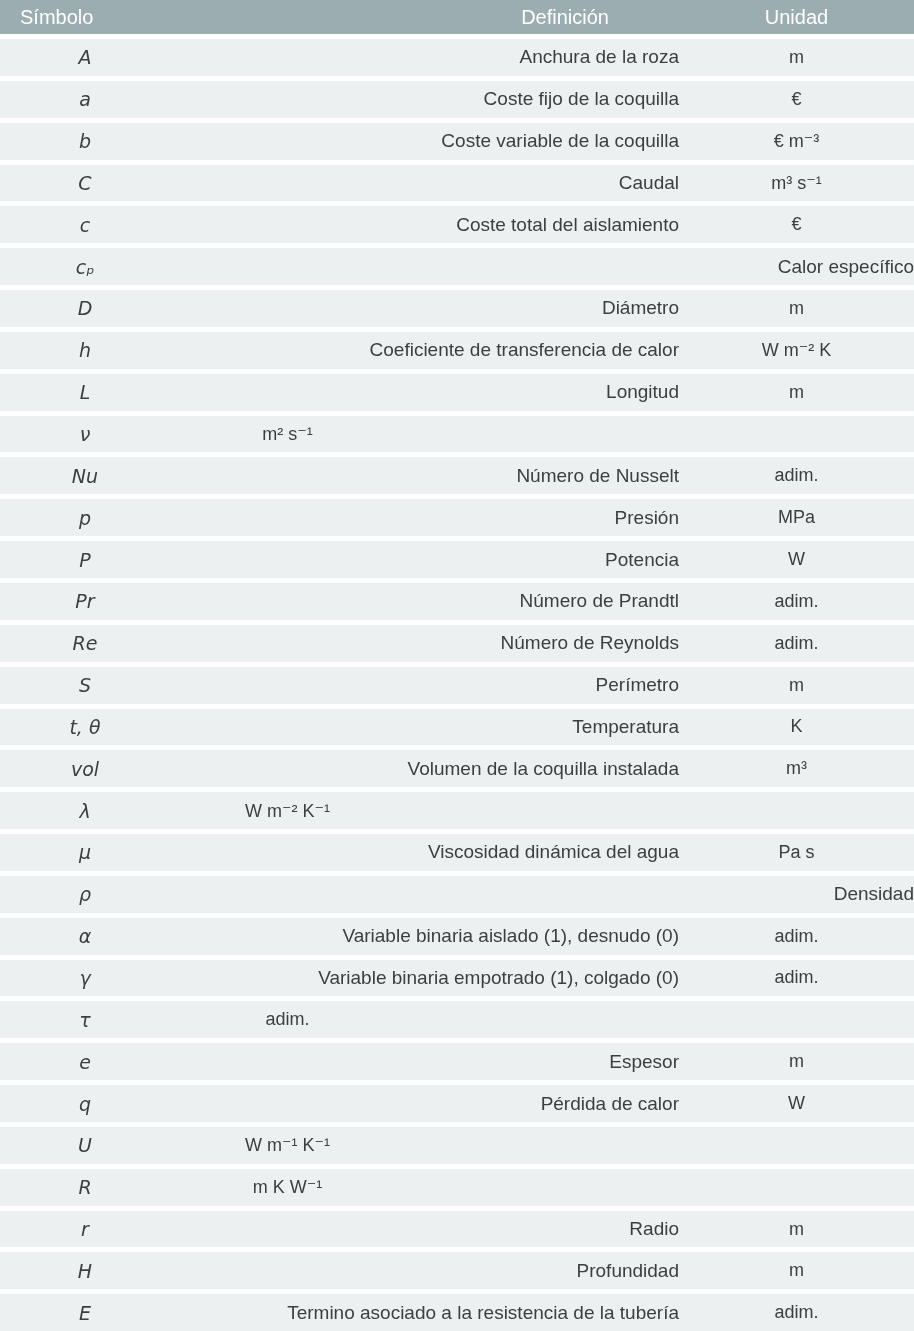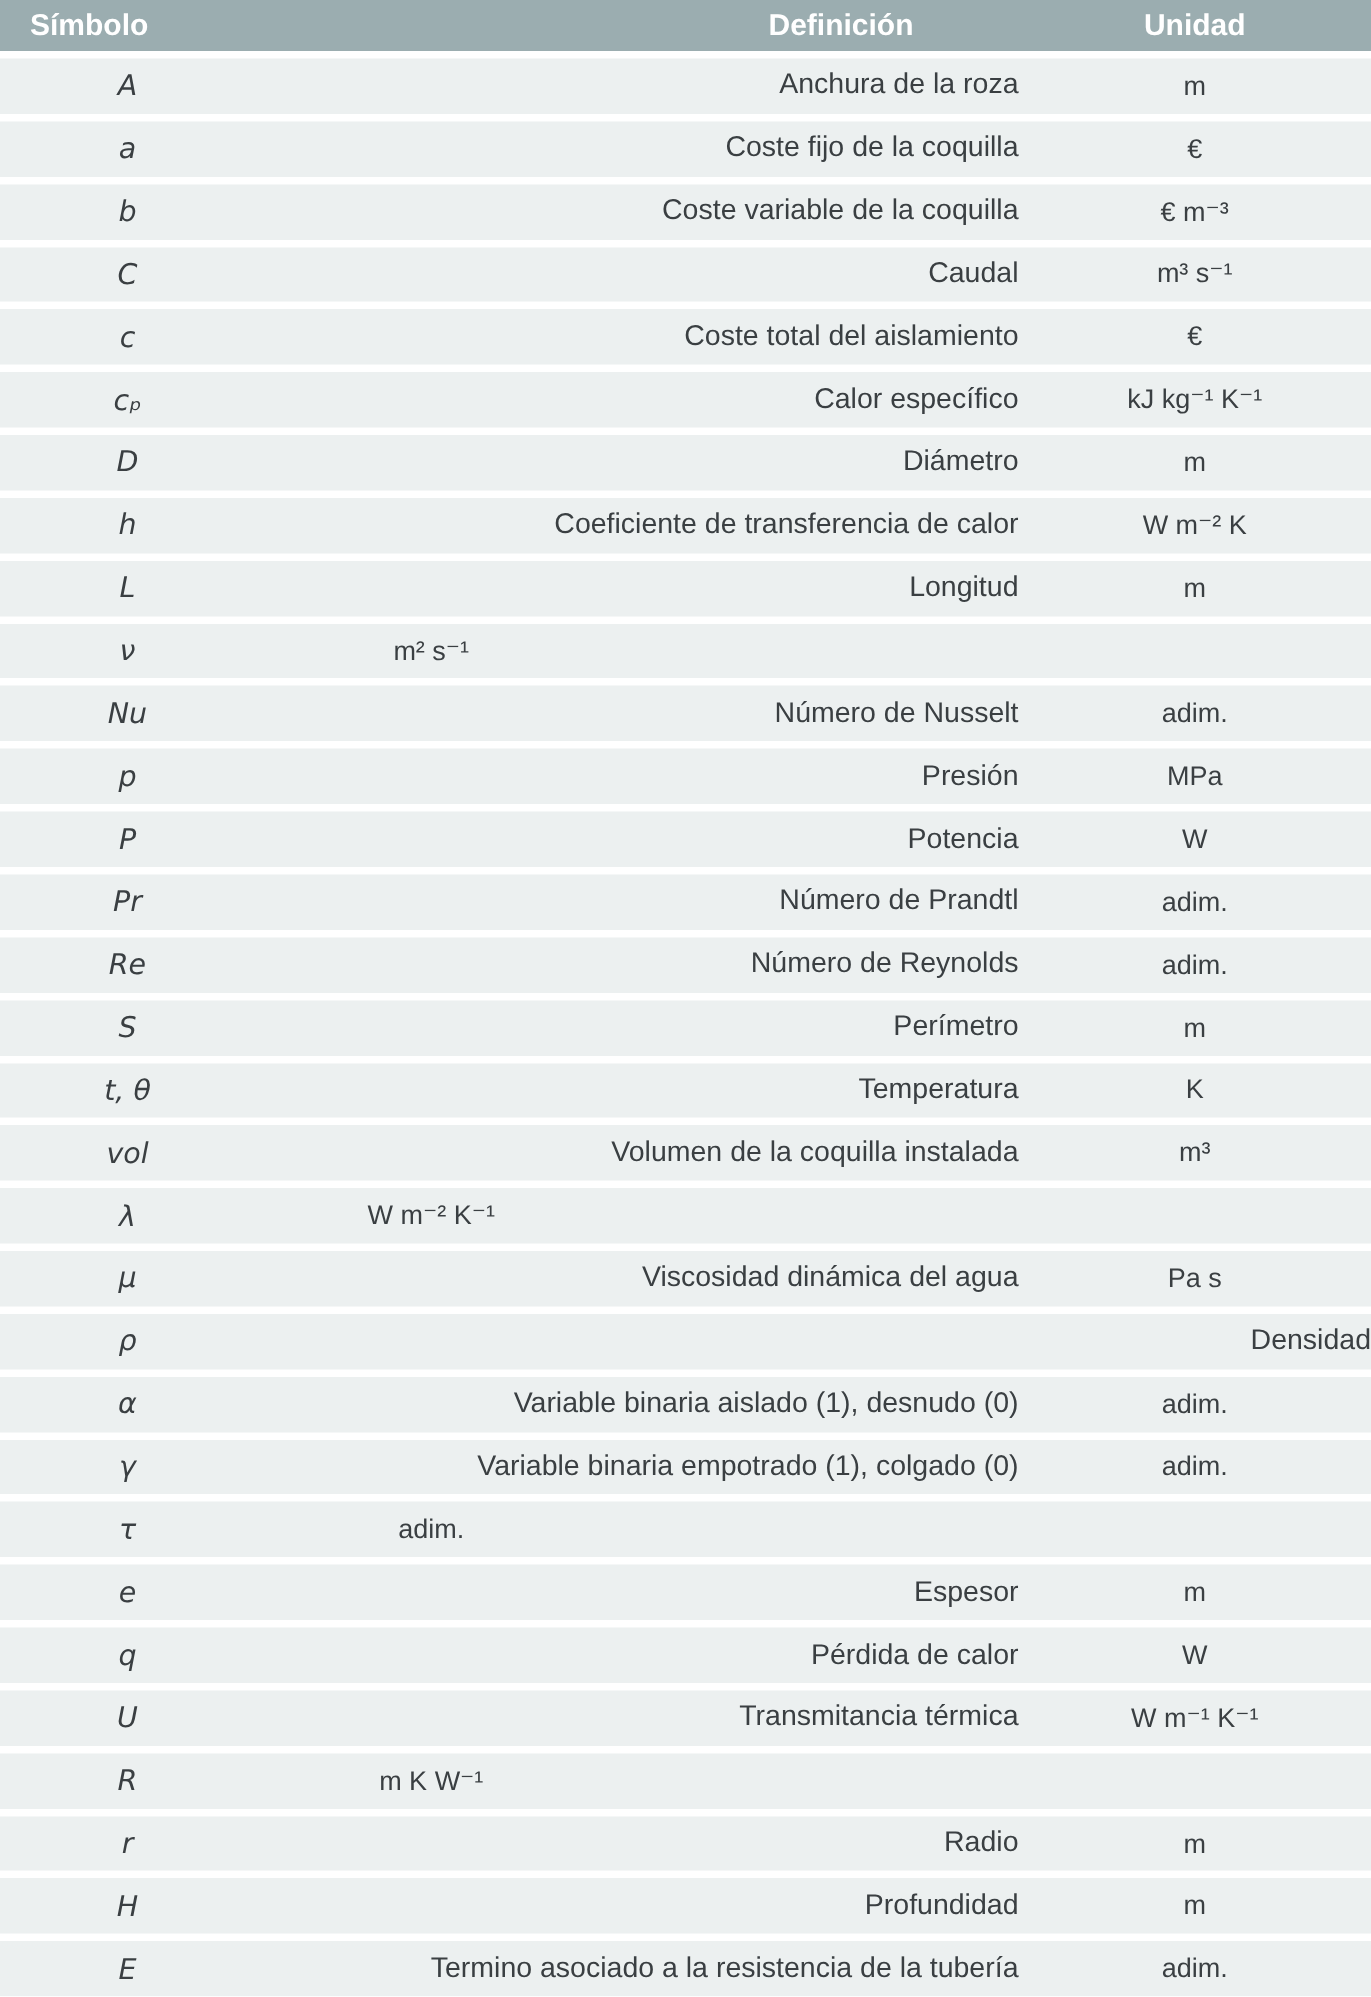--- a/index.html
+++ b/index.html
@@ -15,21 +15,21 @@
     display:flex;flex-direction:column;gap:5px;
     box-sizing:border-box;
     background:#ffffff;
     overflow:hidden;
   }
   .hdr{
     flex:0 0 34px;
     background:var(--header-bg);
     color:var(--header-text);
     display:flex;align-items:center;
-    font-weight:bold;font-size:20px;
+    font-weight:normal;font-size:20px;
   }
   .row{
     flex:1 1 auto;
     background:var(--row-bg);
     display:flex;align-items:center;
     color:var(--body-text);
     font-size:19px;
   }
   .cell{box-sizing:border-box;}
   .c-sym{flex:0 0 170px;text-align:center;}
@@ -76,21 +76,20 @@
 
   <div class="row">
     <div class="cell c-sym">c</div>
     <div class="cell c-def">Coste total del aislamiento</div>
     <div class="cell c-unit">€</div>
   </div>
 
   <div class="row">
     <div class="cell c-sym">cₚ</div>
     <div class="cell c-def">Calor específico</div>
-    <div class="cell c-unit">kJ kg⁻¹ K⁻¹</div>
   </div>
 
   <div class="row">
     <div class="cell c-sym">D</div>
     <div class="cell c-def">Diámetro</div>
     <div class="cell c-unit">m</div>
   </div>
 
   <div class="row">
     <div class="cell c-sym">h</div>
@@ -197,21 +196,20 @@
   </div>
 
   <div class="row">
     <div class="cell c-sym">q</div>
     <div class="cell c-def">Pérdida de calor</div>
     <div class="cell c-unit">W</div>
   </div>
 
   <div class="row">
     <div class="cell c-sym">U</div>
-    <div class="cell c-def">Transmitancia térmica</div>
     <div class="cell c-unit">W m⁻¹ K⁻¹</div>
   </div>
 
   <div class="row">
     <div class="cell c-sym">R</div>
     <div class="cell c-unit">m K W⁻¹</div>
   </div>
 
   <div class="row">
     <div class="cell c-sym">r</div>

